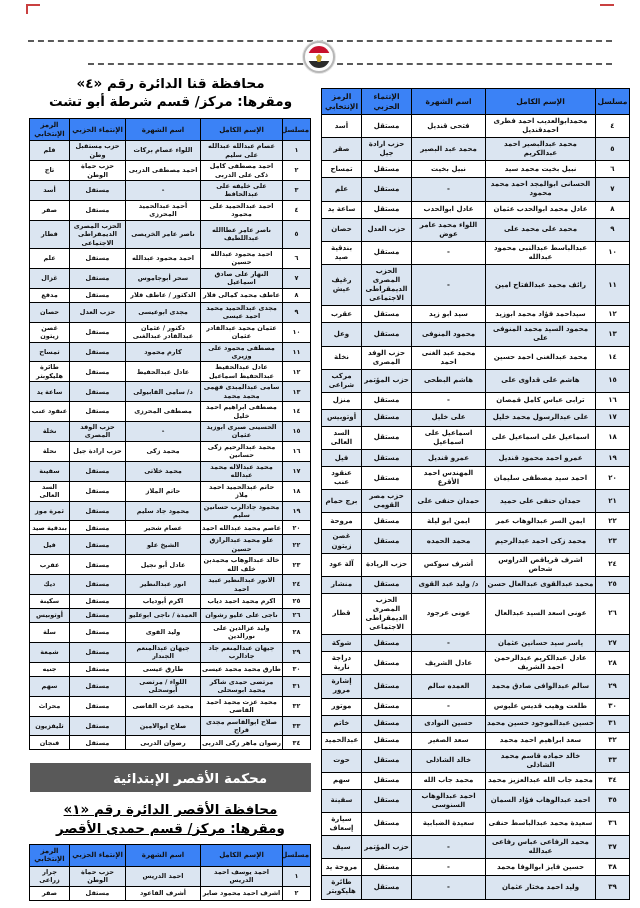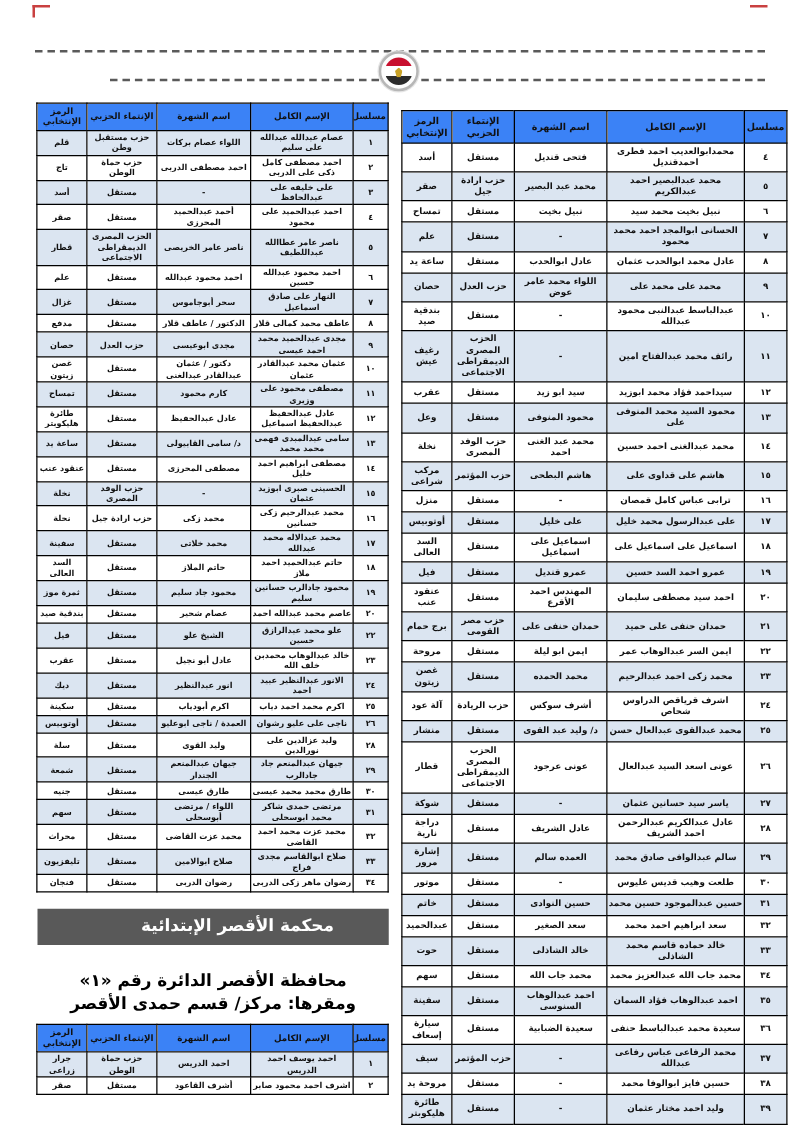--- a/index.html
+++ b/index.html
@@ -51,21 +51,21 @@
   .t-left col.c1, .t-lux col.c1{width:82px;}
   .t-left col.c2, .t-lux col.c2{width:75px;}
   .t-left col.c3, .t-lux col.c3{width:56px;}
   .t-left col.c4, .t-lux col.c4{width:40px;}
   .t-left tbody tr:nth-child(odd){ background:var(--stripe); }
   .t-lux tbody tr:nth-child(odd){ background:var(--stripe); }
 
   #court-banner { margin-top:13px; height:29px; background:var(--banner); color:#fff;
                   display:flex; align-items:center; justify-content:center;
                   font-weight:bold; font-size:13.5px;padding-left:39px; }
-  #luxor-title { margin-top:20px; }
+  #luxor-title { margin-top:8px;text-decoration:underline; }
   .t-lux { margin-top:7px; }
 </style>
 </head>
 <body>
 
 <div id="page">
 
   <div id="crop-tl-h" class="crop-mark"></div>
   <div id="crop-tl-v" class="crop-mark"></div>
   <div id="crop-tr-h" class="crop-mark"></div>
@@ -198,21 +198,21 @@
           </tr>
           <tr>
             <td>١٨</td>
             <td>اسماعيل على اسماعيل على</td>
             <td>اسماعيل على اسماعيل</td>
             <td>مستقل</td>
             <td>السد العالى</td>
           </tr>
           <tr>
             <td>١٩</td>
-            <td>عمرو احمد السد حسين</td>
+            <td>عمرو احمد محمود قنديل</td>
             <td>عمرو قنديل</td>
             <td>مستقل</td>
             <td>فيل</td>
           </tr>
           <tr>
             <td>٢٠</td>
             <td>احمد سيد مصطفى سليمان</td>
             <td>المهندس احمد الأقرع</td>
             <td>مستقل</td>
             <td>عنقود عنب</td>
@@ -348,20 +348,24 @@
             <td>وليد احمد مختار عثمان</td>
             <td>-</td>
             <td>مستقل</td>
             <td>طائرة هليكوبتر</td>
           </tr>
         </tbody>
       </table>
   </div>
 
   <div id="col-left">
+    <div class="sec-title">
+      <div>محافظة قنا الدائرة رقم «٤»</div>
+      <div>ومقرها: مركز/ قسم شرطة أبو تشت</div>
+    </div>
 
     <table class="t-left">
         <colgroup>
           <col class="c0">
           <col class="c1">
           <col class="c2">
           <col class="c3">
           <col class="c4">
         </colgroup>
         <thead>

